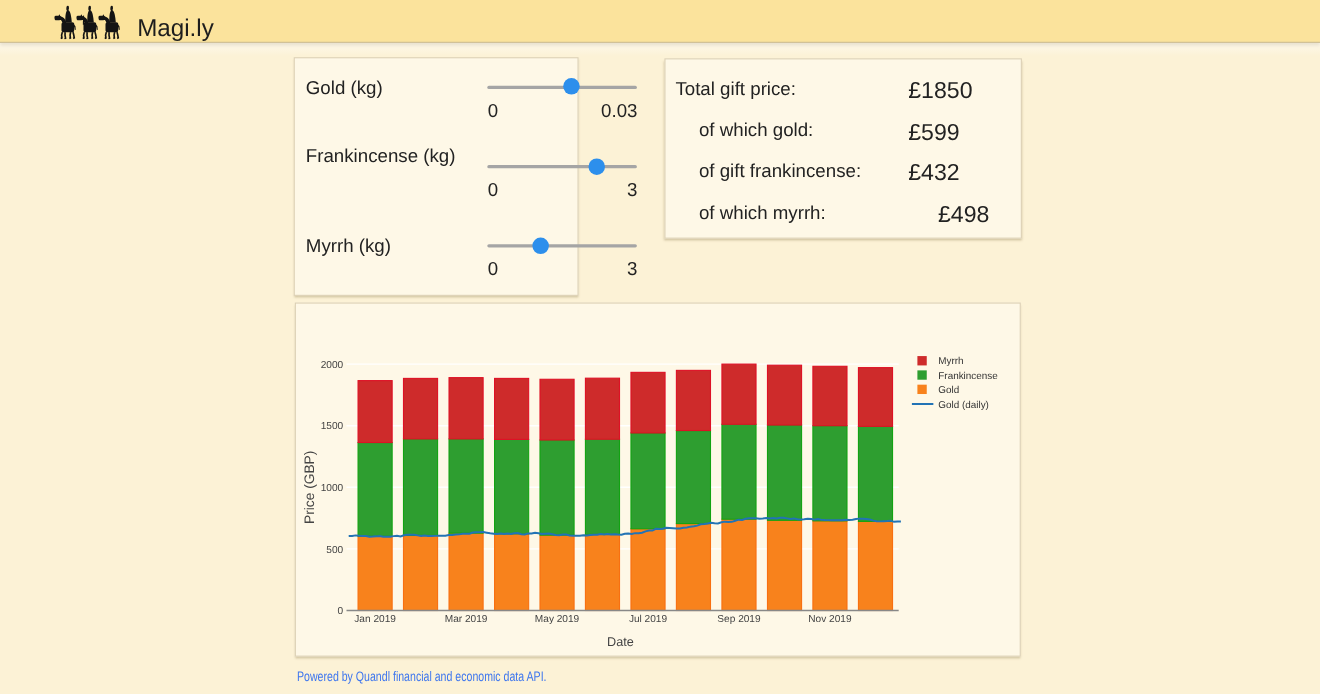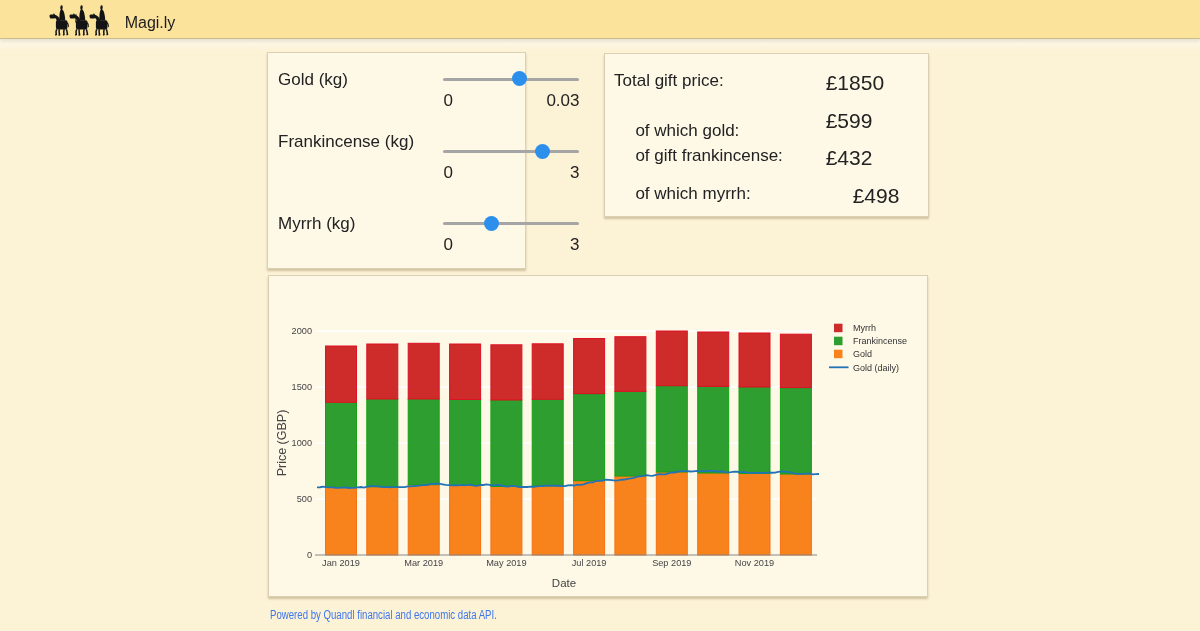--- a/index.html
+++ b/index.html
@@ -2,21 +2,21 @@
 <html><head>
 <meta charset="utf-8">
 <style>
   html,body{margin:0;padding:0;}
   body{width:1200px;height:631px;position:relative;overflow:hidden;
        background:#FCF2D6;font-family:"Liberation Sans",sans-serif;}
   .hdr{position:absolute;left:0;top:0;width:1200px;height:38px;background:#FBE39C;
        border-bottom:1px solid #C9BB92;box-shadow:0 2px 3px rgba(130,110,60,0.35);}
   .hdrglow{position:absolute;left:0;top:39px;width:1200px;height:12px;
        background:linear-gradient(rgba(255,255,255,0.5),rgba(255,255,255,0));}
-  .brand{position:absolute;left:124.7px;top:15.2px;font-size:16px;line-height:1;color:#1d1d1d;}
+  .brand{position:absolute;left:124.7px;top:15.2px;font-size:22px;line-height:1;color:#1d1d1d;}
   .camels{position:absolute;left:49px;top:4px;}
   .panel{position:absolute;background:#FEF8E7;border:1px solid #DCD0B4;
          box-shadow:0 2px 2px rgba(130,110,60,0.35);box-sizing:border-box;}
   #sliders{left:267px;top:52px;width:259px;height:217px;}
   #prices{left:604px;top:53px;width:325px;height:164px;}
   #chartp{left:268px;top:275px;width:660px;height:322px;}
   .slab{position:absolute;left:10px;font-size:17px;line-height:1;color:#222;}
   .track{position:absolute;left:175px;width:136px;height:3px;background:#A5A5A5;border-radius:2px;}
   .thumb{position:absolute;top:-6.5px;width:15px;height:15px;border-radius:50%;background:#2D8FEC;}
   .mm{position:absolute;left:175.5px;width:136px;font-size:17px;line-height:1;color:#222;}
@@ -67,21 +67,21 @@
   <div class="slab" style="top:162.1px;">Myrrh (kg)</div>
   <div class="track" style="top:169px;">
       <div class="thumb" style="left:40.9px;"></div>
     </div>
   <div class="mm" style="top:183.1px;">0<span class="mx">3</span></div>
 </div>
 
 <div id="prices" class="panel">
   <div class="prow" style="left:9px;top:17.7px;">Total gift price:</div>
     <div class="pval" style="top:17.7px;">£1850</div>
-  <div class="prow" style="left:30.4px;top:55.7px;margin-top:12px;">of which gold:</div>
+  <div class="prow" style="left:30.4px;top:55.7px;">of which gold:</div>
     <div class="pval" style="top:55.7px;">£599</div>
   <div class="prow" style="left:30.4px;top:93.4px;">of gift frankincense:</div>
     <div class="pval" style="top:93.4px;">£432</div>
   <div class="prow" style="left:30.4px;top:130.5px;">of which myrrh:</div>
     <div class="pval" style="top:130.5px;margin-left:27px;">£498</div>
 </div>
 
 <div id="chartp" class="panel">
 <svg width="658" height="320" viewBox="0 0 658 320" style="position:absolute;left:0;top:0;">
 

